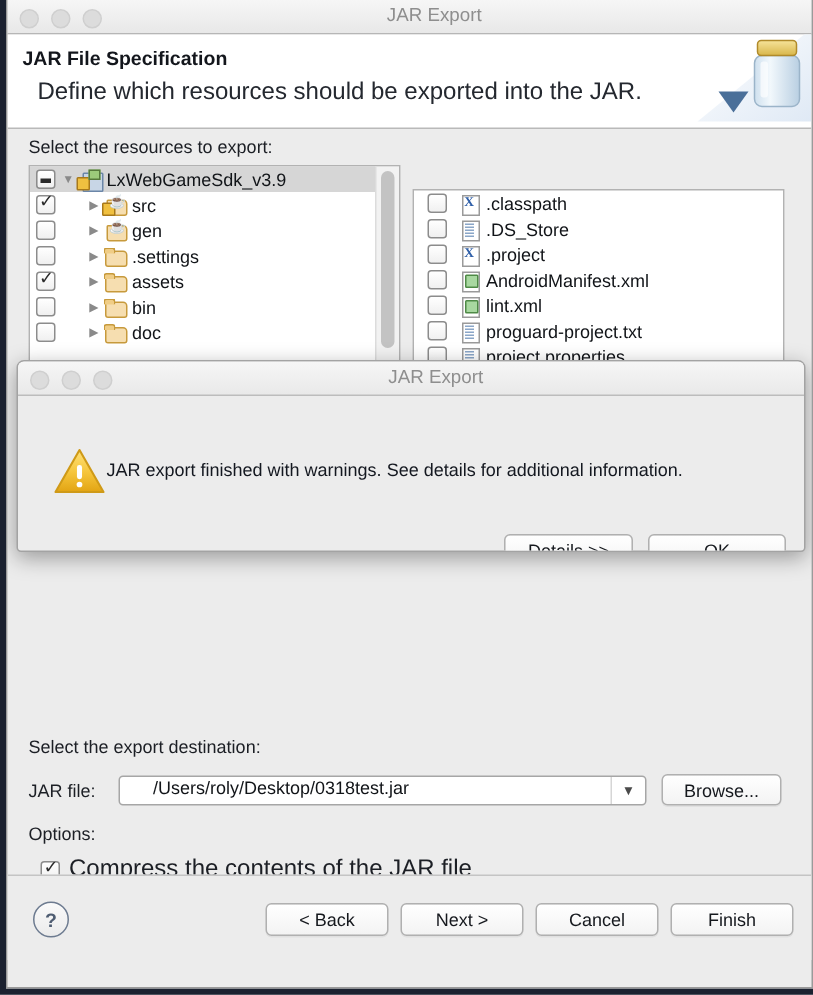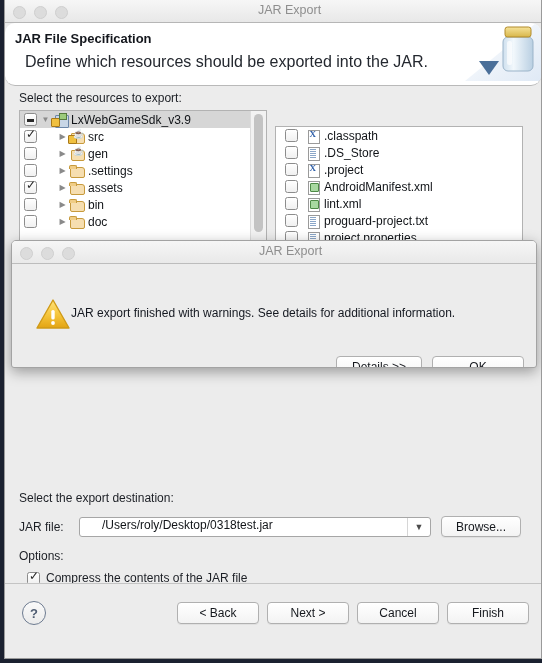--- a/index.html
+++ b/index.html
@@ -33,21 +33,20 @@
     position: absolute; left: 0; right: 0; top: 3px;
     text-align: center; font-size: 12.5px; color: #8e8e8e; padding-left: 33px;
   }
   
   .header {
     position: relative;
     height: 62px;
     background: #ffffff;
     border-bottom: 1px solid #b9b9b9;
     overflow: hidden;
-    border-radius: 10px;
   }
   .header-title {
     position: absolute; left: 10px; top: 8px;
     font-size: 13px; font-weight: bold; color: #13161c;
   }
   .header-sub {
     position: absolute; left: 20px; top: 30px;
     font-size: 16px; color: #24282f;
   }
   .header-art {
@@ -172,21 +171,21 @@
     color: #4a4a4a; font-size: 9px;
   }
   .btn {
     background: linear-gradient(to bottom,#ffffff 0%,#f3f3f3 100%);
     border: 1px solid #b0b0b0; border-radius: 4px;
     font-size: 12px; color: #15181d;
     display: flex; align-items: center; justify-content: center;
     box-sizing: border-box;
     box-shadow: 0 1px 0 rgba(0,0,0,0.05);
   }
-  .opt-row { position: absolute; display: flex; align-items: center; font-size: 12px; color: #1c1f25; }
+  .opt-row { position: absolute; display: flex; align-items: center; font-size: 16px; color: #1c1f25; }
   .opt-row .cb { margin-right: 6px; }
 
   
   .footer {
     position: absolute; left: 0; right: 0; bottom: 0; height: 56px;
     background: #ececec; border-top: 1px solid #c4c4c4;
   }
   .help-icon {
     position: absolute; left: 17px; top: 17px; width: 22px; height: 22px;
     border-radius: 50%; border: 1.5px solid #6d7b90;

